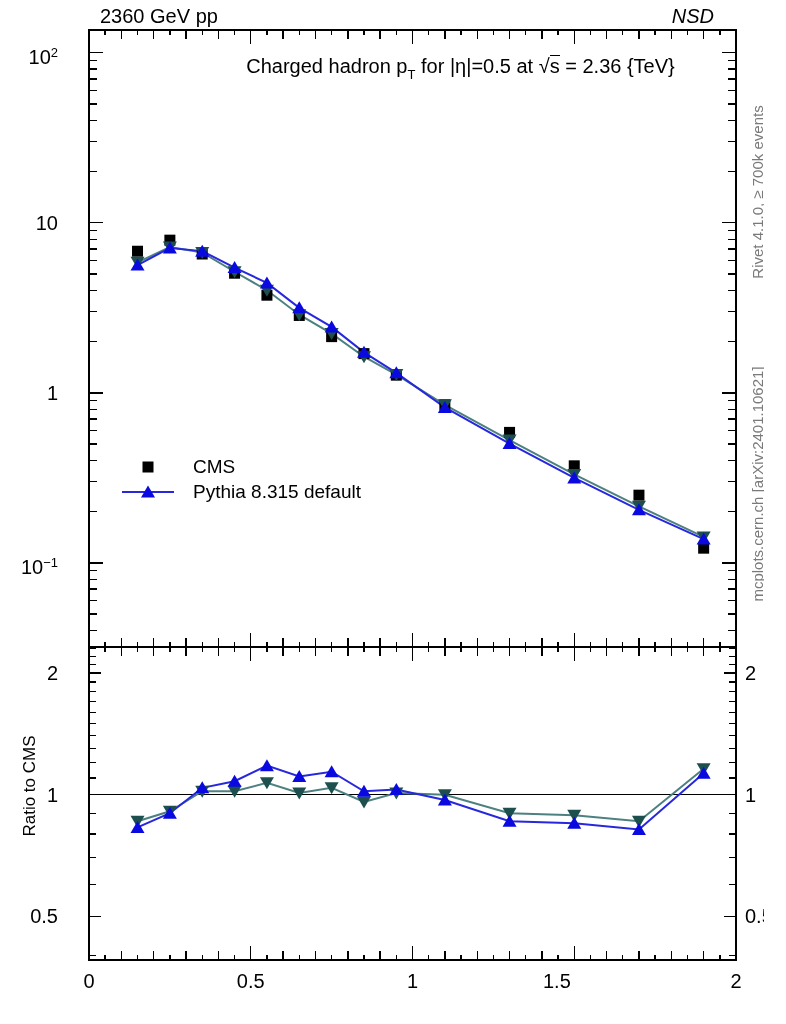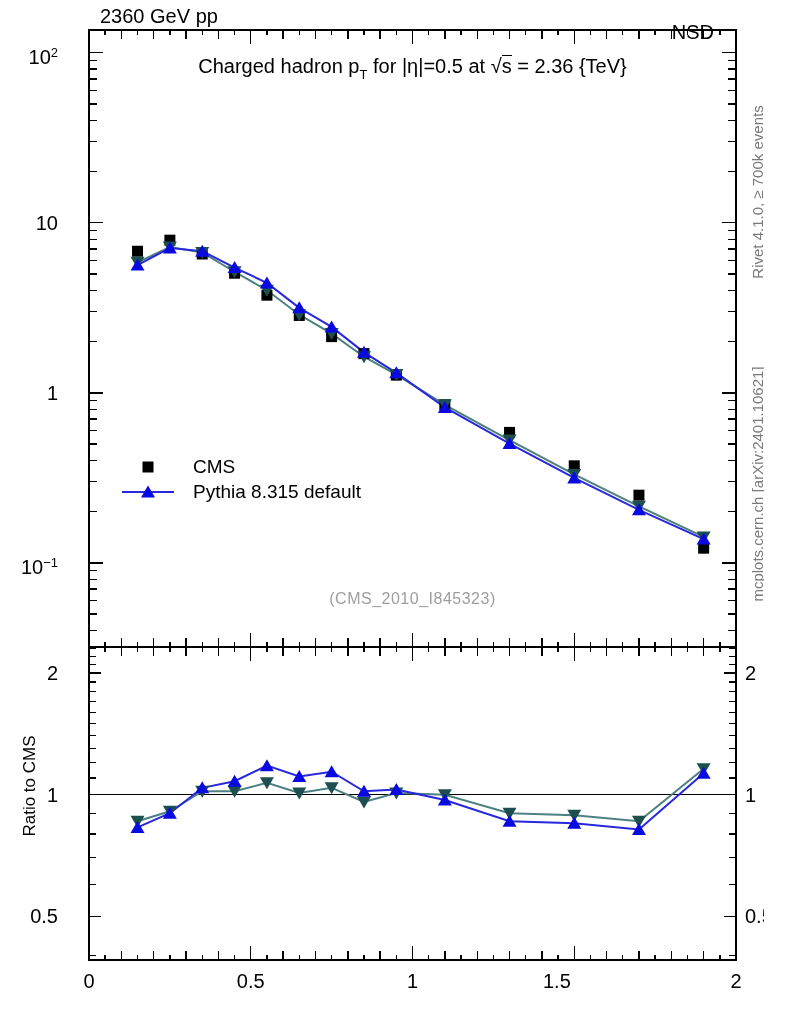--- a/index.html
+++ b/index.html
@@ -4,22 +4,22 @@
 <style>
   html,body { margin:0; padding:0; background:#ffffff; }
   #stage {
     position:relative; width:764px; height:1024px; background:#ffffff;
     font-family:"Liberation Sans", sans-serif; color:#000; overflow:hidden;
   }
   #plot-svg { position:absolute; left:0; top:0; }
   .abs { position:absolute; }
   .hdr { font-size:20px; line-height:24px; white-space:nowrap; }
   #header-left { left:100px; top:4px; }
-  #header-right { right:50px; top:20px; }
-  #plot-title { left:89px; top:55px; width:647px; text-align:center; font-size:20px; white-space:nowrap; }
+  #header-right { right:50px; top:4px;font-style:italic; }
+  #plot-title { left:89px; top:55px; width:647px; text-align:center; font-size:20px; white-space:nowrap;padding-left:48px; }
   .sub { font-size:13px; vertical-align:-6px; }
   .sqrt-arg { border-top:1.6px solid #000; display:inline-block; line-height:20px; }
   #watermark { left:89px; top:590px; width:647px; text-align:center; font-size:16px; color:#9e9e9e; letter-spacing:0.5px; }
   .vwrap { position:absolute; width:0; height:0; }
   .vtext { display:inline-block; white-space:nowrap; transform:translate(-50%,-50%) rotate(-90deg); }
   .side-note { font-size:15px; color:#7a7a7a; }
   .ratio-ylabel { font-size:17px; color:#000; }
   #legend { position:absolute; left:120px; top:454px; }
   .legend-row { display:flex; align-items:center; height:25px; }
   .legend-marker { width:56px; height:22px; flex:0 0 56px; }
@@ -398,21 +398,20 @@
       </div>
       <div class="legend-row">
         <svg width="56" height="22" class="legend-marker">
           <line x1="2" y1="11" x2="54" y2="11" stroke="#2727dd" stroke-width="2"></line>
           <path d="M 28 4.5 L 35 16.5 L 21 16.5 Z" fill="#0a0ae0"></path>
         </svg>
         <span class="legend-label">Pythia 8.315 default</span>
       </div>
     </div>
 
-  <div id="watermark" class="abs">(CMS_2010_I845323)</div>
 
   <div class="vwrap" style="left:757px; top:192px;">
     <span class="vtext side-note">Rivet 4.1.0, ≥ 700k events</span>
   </div>
   <div class="vwrap" style="left:757px; top:484px;">
     <span class="vtext side-note">mcplots.cern.ch [arXiv:2401.10621]</span>
   </div>
   <div class="vwrap" style="left:30px; top:786px;">
     <span class="vtext ratio-ylabel">Ratio to CMS</span>
   </div>

